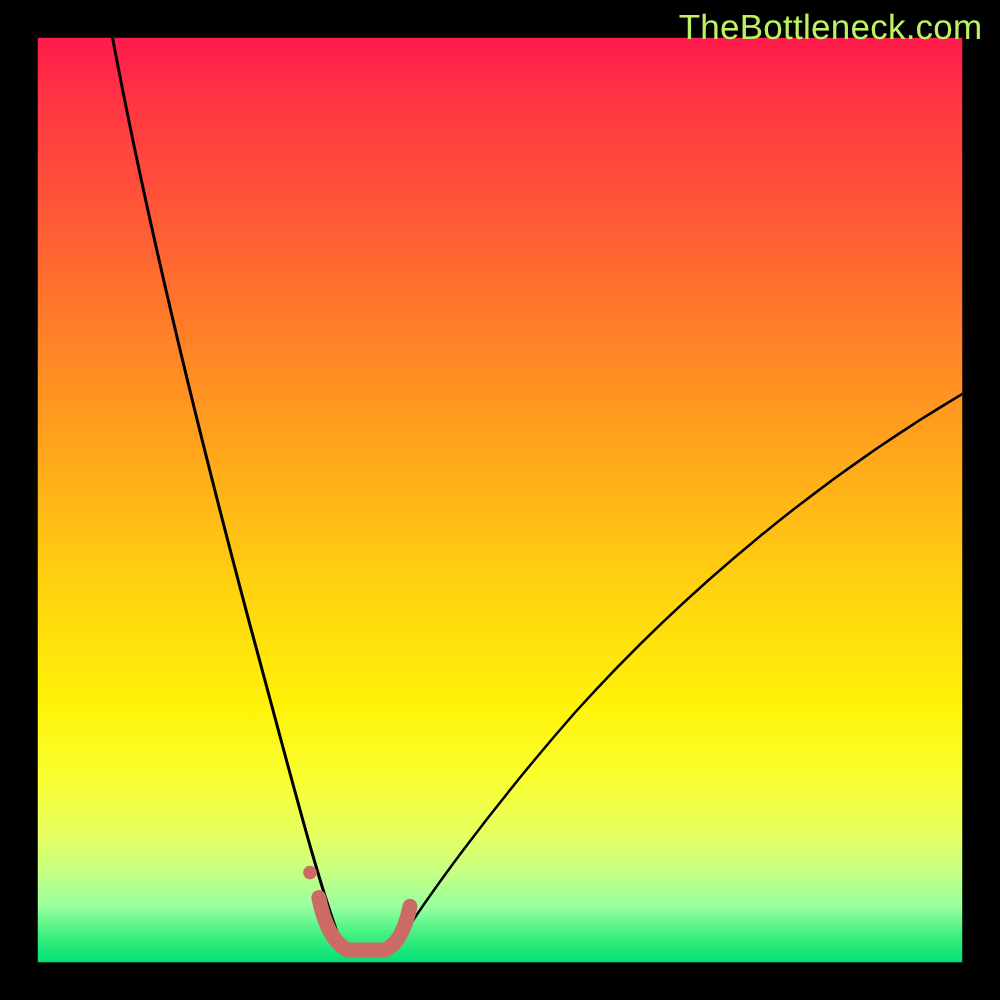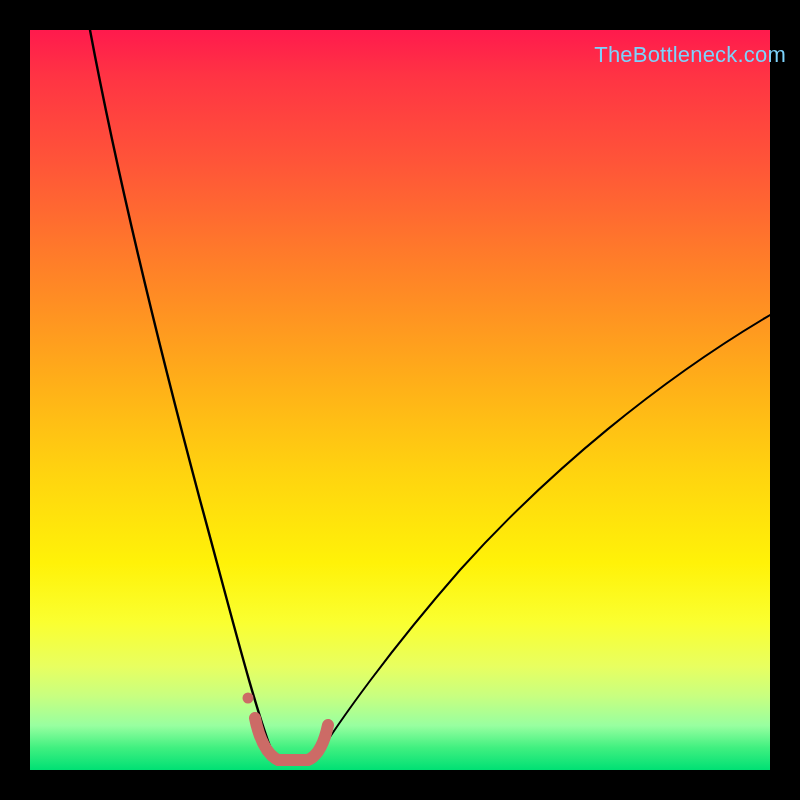--- a/index.html
+++ b/index.html
@@ -54,26 +54,25 @@
     position: absolute;
     left: 0;
     top: 0;
     width: 740px;
     height: 740px;
   }
   .watermark {
     position: absolute;
     top: 6px;
     right: 14px;
-    color: #7dd3fc;
-    font-size: 22px;
+    color: #bef264;
+    font-size: 28px;
     font-weight: 500;
     letter-spacing: 0.2px;
     user-select: none;
-    margin-top: 36px;
   }
 </style>
 </head>
 <body>
 
 <div class="frame">
   <div class="plot">
     <div class="gradient"></div>
     <svg class="curves" viewBox="0 0 740 740" preserveAspectRatio="none">
 

